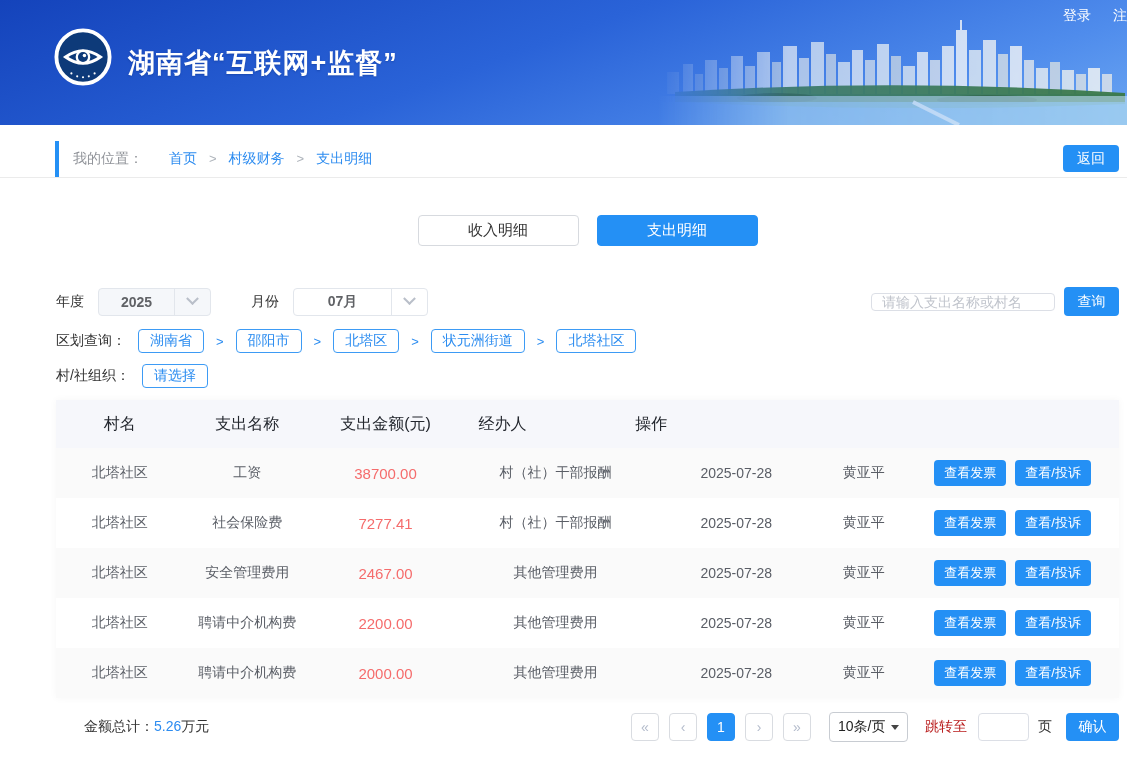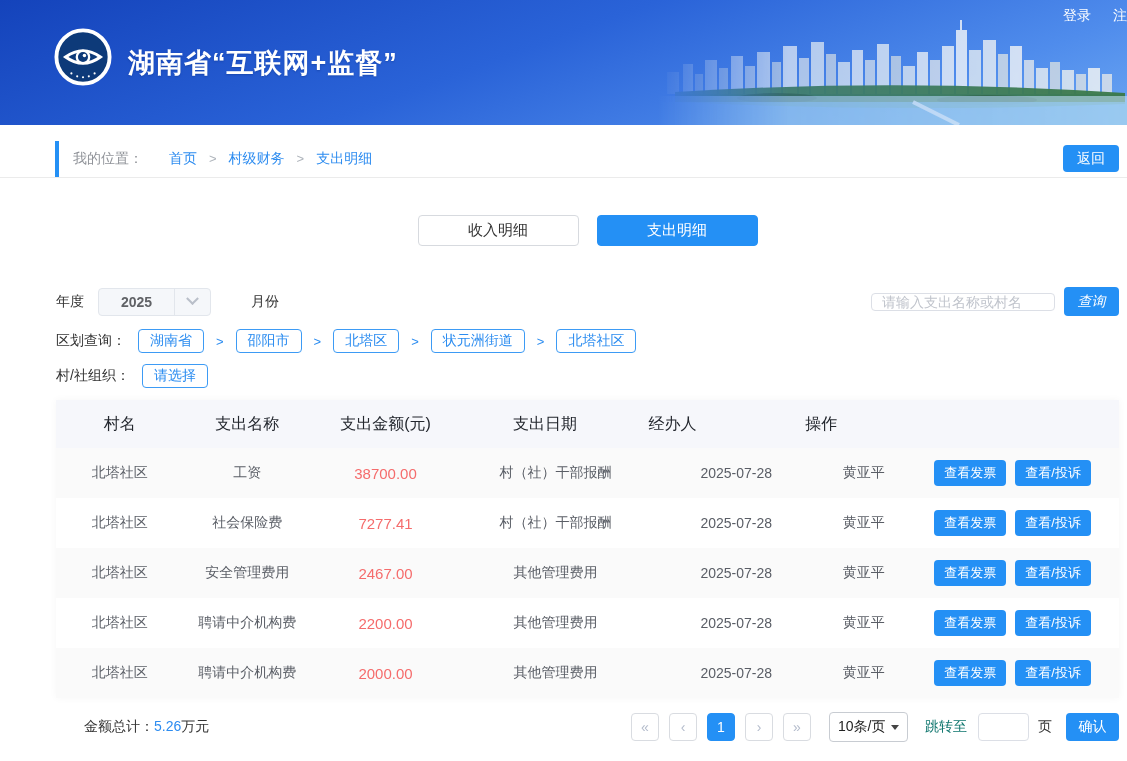--- a/index.html
+++ b/index.html
@@ -62,21 +62,21 @@
   .chev { width:9px; height:9px; border-right:2px solid #b9bfc9; border-bottom:2px solid #b9bfc9;
     transform:rotate(45deg) translate(-2px,-2px); }
   .sel-year { width:113px; background:#f5f7fa; }
   .sel-month { width:135px; background:#fff; margin-left:14px; }
   .month-label { margin-left:40px; }
   .search-input {
     margin-left:auto; width:184px; height:18px; border:1px solid #dcdfe6; border-radius:4px;
     padding:0 10px; font-size:14px; color:#333; font-family:inherit; outline:none;
   }
   .search-input::placeholder { color:#c0c4cc; }
-  .search-btn { width:55px; height:29px; margin-left:9px;font-style:italic; }
+  .search-btn { width:55px; height:29px; margin-left:9px; }
   
   .region-row { margin-top:13px; display:flex; align-items:center; flex-wrap:wrap; }
   .r-label { font-size:14px; color:#333; margin-right:12px; }
   .pill {
     border:1px solid #3d9bf5; color:#2b8cf0; border-radius:4px; font-size:14px;
     padding:2px 11px; cursor:pointer; background:#fff;
   }
   .r-sep { color:#2b8cf0; font-size:13px; margin:0 12px; }
   .org-row { margin-top:11px; display:flex; align-items:center; }
   
@@ -101,21 +101,21 @@
     cursor:pointer;
   }
   .pg-btn.current { background:#2490f5; border-color:#2490f5; color:#fff; }
   .pagesize {
     margin-left:18px; width:79px; height:30px; border:1px solid #c8ccd2; border-radius:4px;
     display:flex; align-items:center; justify-content:space-between; padding:0 8px;
     font-size:14px; color:#222; cursor:pointer; background:#fff;
   }
   .caret { width:0; height:0; border-left:4px solid transparent; border-right:4px solid transparent;
     border-top:5px solid #444; }
-  .jump-label { margin-left:17px; font-size:14px; color:#0f766e; }
+  .jump-label { margin-left:17px; font-size:14px; color:#b91c1c; }
   .jump-input {
     margin-left:11px; width:51px; height:28px; border:1px solid #dcdfe6; border-radius:4px;
     font-family:inherit; font-size:14px; text-align:center; outline:none;
   }
   .jump-unit { margin-left:9px; font-size:14px; color:#333; }
   .confirm-btn { margin-left:14px; width:53px; height:28px; }
 </style>
 </head>
 <body>
 
@@ -219,20 +219,26 @@
 
   <div class="filter-row">
     <span class="f-label">年度</span>
     <div class="select-box sel-year">
       <span class="val">2025</span>
       <span class="arrow-zone">
           <span class="chev"></span>
         </span>
     </div>
     <span class="f-label month-label">月份</span>
+    <div class="select-box sel-month">
+      <span class="val">07月</span>
+      <span class="arrow-zone">
+          <span class="chev"></span>
+        </span>
+    </div>
     <input class="search-input" placeholder="请输入支出名称或村名" style="">
     <button class="btn-blue search-btn">查询</button>
   </div>
 
   <div class="region-row">
     <span class="r-label">区划查询：</span>
     <span class="pill">湖南省</span>
     <span class="r-sep">&gt;</span>
     <span class="pill">邵阳市</span>
     <span class="r-sep">&gt;</span>
@@ -246,21 +252,20 @@
   <div class="org-row">
     <span class="r-label">村/社组织：</span>
     <span class="pill">请选择</span>
   </div>
 
   <div class="table">
     <div class="thead">
       <div class="c c1">村名</div>
       <div class="c c2">支出名称</div>
       <div class="c c3">支出金额(元)</div>
-      <div class="c c5">支出日期</div>
       <div class="c c6">经办人</div>
       <div class="c c7">操作</div>
     </div>
 
     <div class="trow">
       <div class="c c1">北塔社区</div>
       <div class="c c2">工资</div>
       <div class="c c3 amount">38700.00</div>
       <div class="c c4">村（社）干部报酬</div>
       <div class="c c5">2025-07-28</div>

